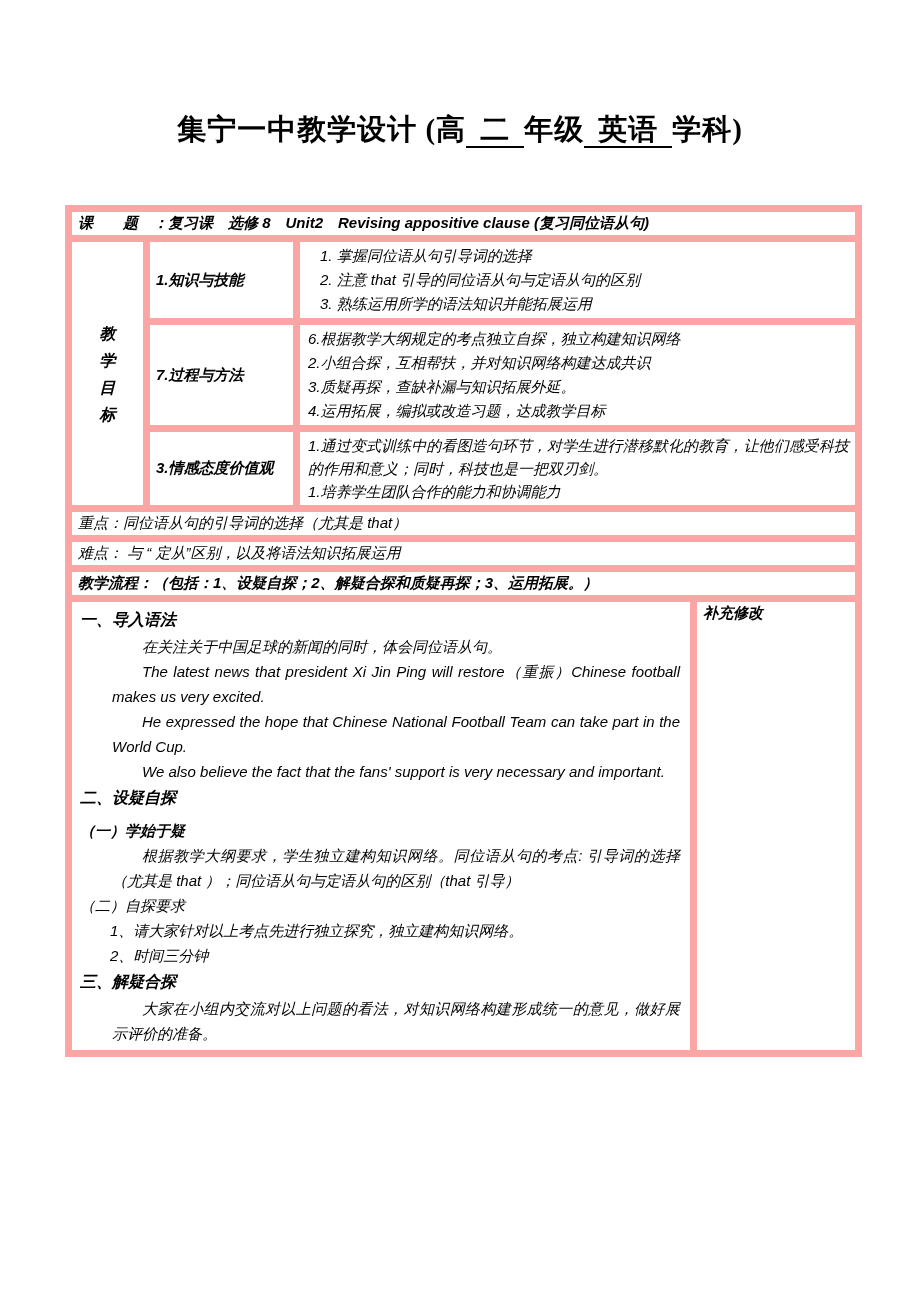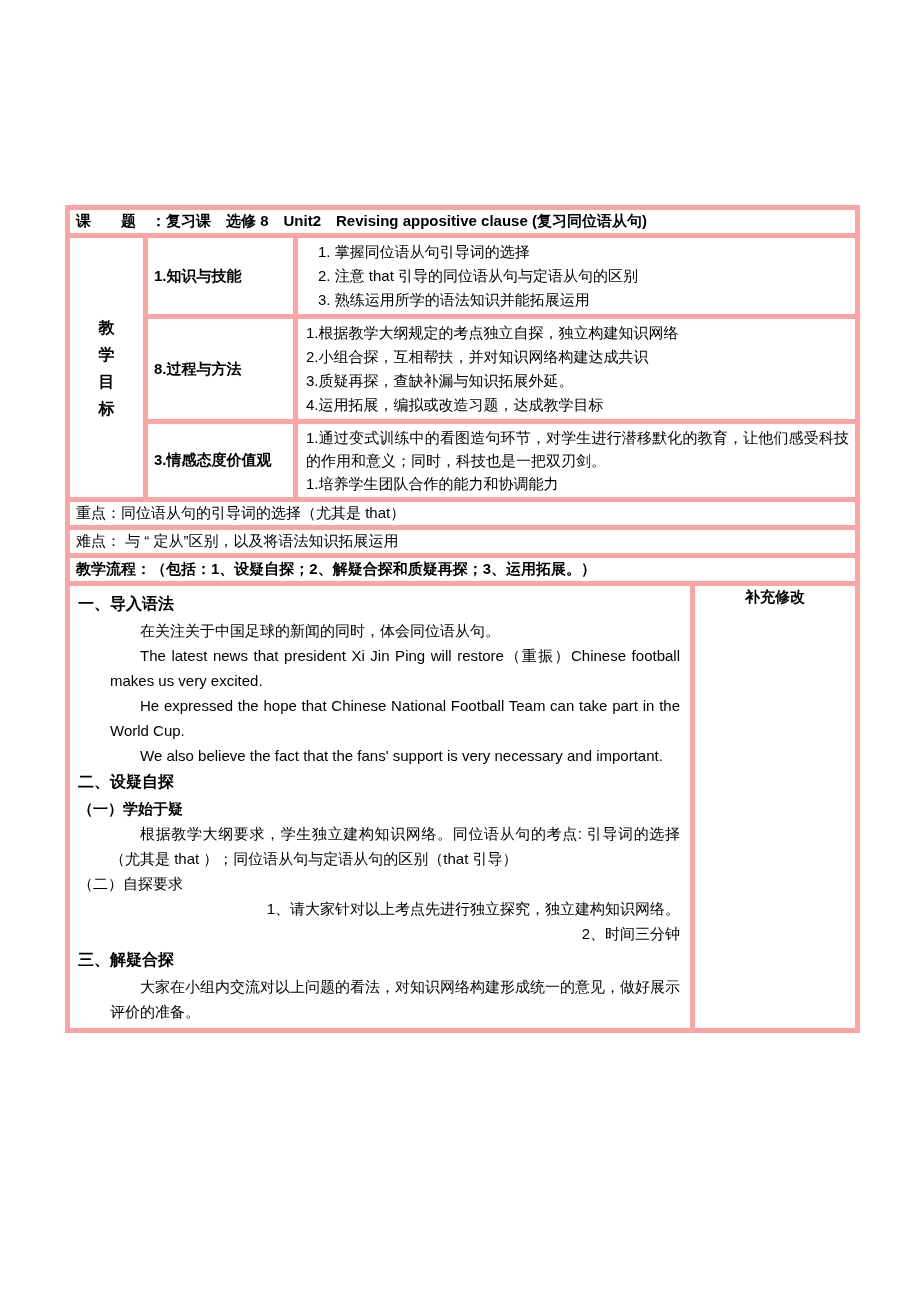--- a/index.html
+++ b/index.html
@@ -23,21 +23,21 @@
     border-bottom:2px solid #000;
     padding:0 14px;
     line-height:1.1;
   }
 
   table.main-table {
     position:absolute; top:205px; left:65px;
     width:790px; border-collapse:collapse; table-layout:fixed;
     font-size:15px;
   }
-  td { border:5px solid #fca5a5; padding:2px 6px; vertical-align:middle; overflow:hidden; }
+  td { border:7px solid #fca5a5; padding:2px 6px; vertical-align:middle; overflow:hidden;font-style:italic; }
 
   .row-course td { height:28px; font-weight:bold; }
 
   .cell-vert {
     text-align:center; font-weight:bold;
     white-space:pre-line; line-height:27px; font-size:16px;
   }
   .cell-cat { text-align:left; font-weight:bold; }
 
   .row-knowledge td { height:74px;margin-top:15px; }
@@ -47,33 +47,34 @@
   .cell-items { line-height:24px; text-align:justify; }
   .cell-items-k { padding-left:20px; }
   .cell-items-p { padding-left:8px; }
   .cell-items-e { padding-left:8px; line-height:23px; }
 
   .row-key td, .row-diff td { height:25px; }
   .row-flow td { height:26px; font-weight:bold; }
 
   .row-content td { height:430px; vertical-align:top; }
   .cell-content { padding:4px 10px 4px 8px; }
-  .cell-annot { text-align:center; vertical-align:middle; font-weight:bold;margin-top:39px; }
+  .cell-annot { text-align:left; vertical-align:middle; font-weight:bold;margin-top:39px; }
 
   .h1 { font-weight:bold; font-size:16px; line-height:28px; }
   .para { text-indent:2em; text-align:justify; line-height:25px;margin-left:32px; }
   .sub { line-height:25px; }
-  .bold { font-weight:bold; }
-  .listitem { padding-left:2em; line-height:25px;text-align:right; }
+  .bold { font-weight:bold;margin-top:6px; }
+  .listitem { padding-left:2em; line-height:25px; }
 </style>
 </head>
 <body>
 
 <div class="page">
 
+  <div class="doc-title"><span>集宁一中教学设计 (高</span><span class="blank">二</span><span>年级</span><span class="blank">英语</span><span>学科)</span></div>
 
   <table class="main-table">
     <colgroup>
       <col style="width:78px">
         <col style="width:150px">
         <col style="width:397px">
         <col style="width:165px">
     </colgroup>
 
     <tbody>
@@ -88,23 +89,23 @@
 标</td>
       <td class="cell-cat">1.知识与技能</td>
       <td colspan="2" class="cell-items cell-items-k">
         <div>1. 掌握同位语从句引导词的选择</div>
         <div>2. 注意 that 引导的同位语从句与定语从句的区别</div>
         <div>3. 熟练运用所学的语法知识并能拓展运用</div>
       </td>
     </tr>
 
     <tr class="row-process">
-      <td class="cell-cat">8.过程与方法</td>
+      <td class="cell-cat">7.过程与方法</td>
       <td colspan="2" class="cell-items cell-items-p">
-        <div>1.根据教学大纲规定的考点独立自探，独立构建知识网络</div>
+        <div>6.根据教学大纲规定的考点独立自探，独立构建知识网络</div>
         <div>2.小组合探，互相帮扶，并对知识网络构建达成共识</div>
         <div>3.质疑再探，查缺补漏与知识拓展外延。</div>
         <div>4.运用拓展，编拟或改造习题，达成教学目标</div>
       </td>
     </tr>
 
     <tr class="row-emotion">
       <td class="cell-cat">3.情感态度价值观</td>
       <td colspan="2" class="cell-items cell-items-e">
         <div>1.通过变式训练中的看图造句环节，对学生进行潜移默化的教育，让他们感受科技的作用和意义；同时，科技也是一把双刃剑。</div>

